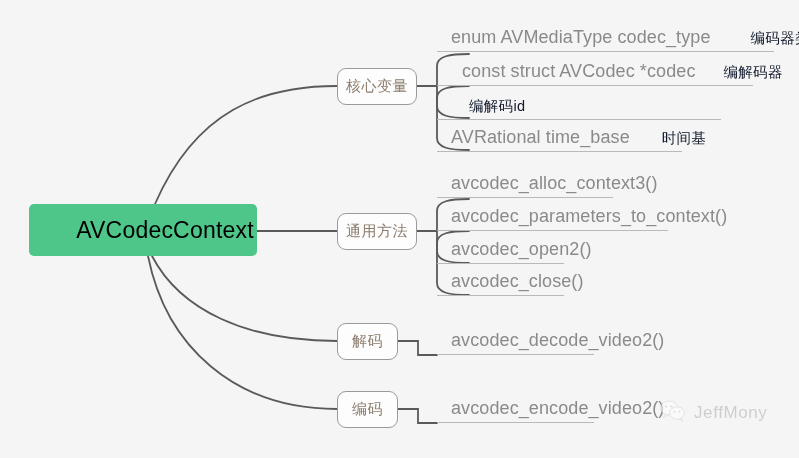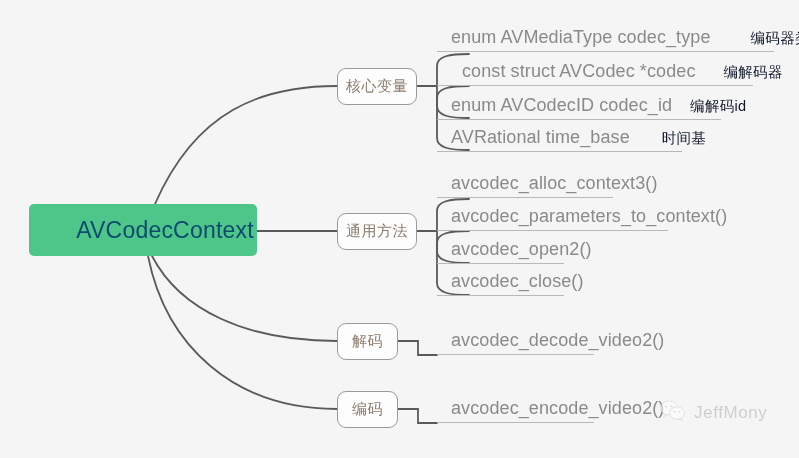--- a/index.html
+++ b/index.html
@@ -37,21 +37,21 @@
     width: 228px;
     height: 52px;
     background: #4ec68a;
     border-radius: 5px;
     display: flex;
     align-items: center;
     justify-content: center;
     box-sizing: border-box;
   }
   .root-label {
-    color: #0c4a6e;
+    color: #000000;
     font-size: 23px;
     letter-spacing: 0.2px;
     white-space: nowrap;
     margin-left: 44px;
   }
 
   
   .branch-node {
     position: absolute;
     background: #fdfdfd;
@@ -148,21 +148,20 @@
     <span class="leaf-code">enum AVMediaType codec_type</span>
     <span class="leaf-note" style="margin-left:40px;">编码器类型</span>
   </div>
 
   <div class="leaf" style="left:437px; top:58px; width:316px; height:28px;padding-left:25px;">
     <span class="leaf-code">const struct AVCodec  *codec</span>
     <span class="leaf-note" style="margin-left:28px;">编解码器</span>
   </div>
 
   <div class="leaf" style="left:437px; top:92px; width:284px; height:28px;">
-    <span class="leaf-code">enum AVCodecID     codec_id</span>
     <span class="leaf-note" style="margin-left:18px;">编解码id</span>
   </div>
 
   <div class="leaf" style="left:437px; top:124px; width:245px; height:28px;">
     <span class="leaf-code">AVRational time_base</span>
     <span class="leaf-note" style="margin-left:32px;">时间基</span>
   </div>
 
   <div class="branch-node" style="left:337px; top:213px; width:80px; height:37px;">
     <span class="branch-label">通用方法</span>

